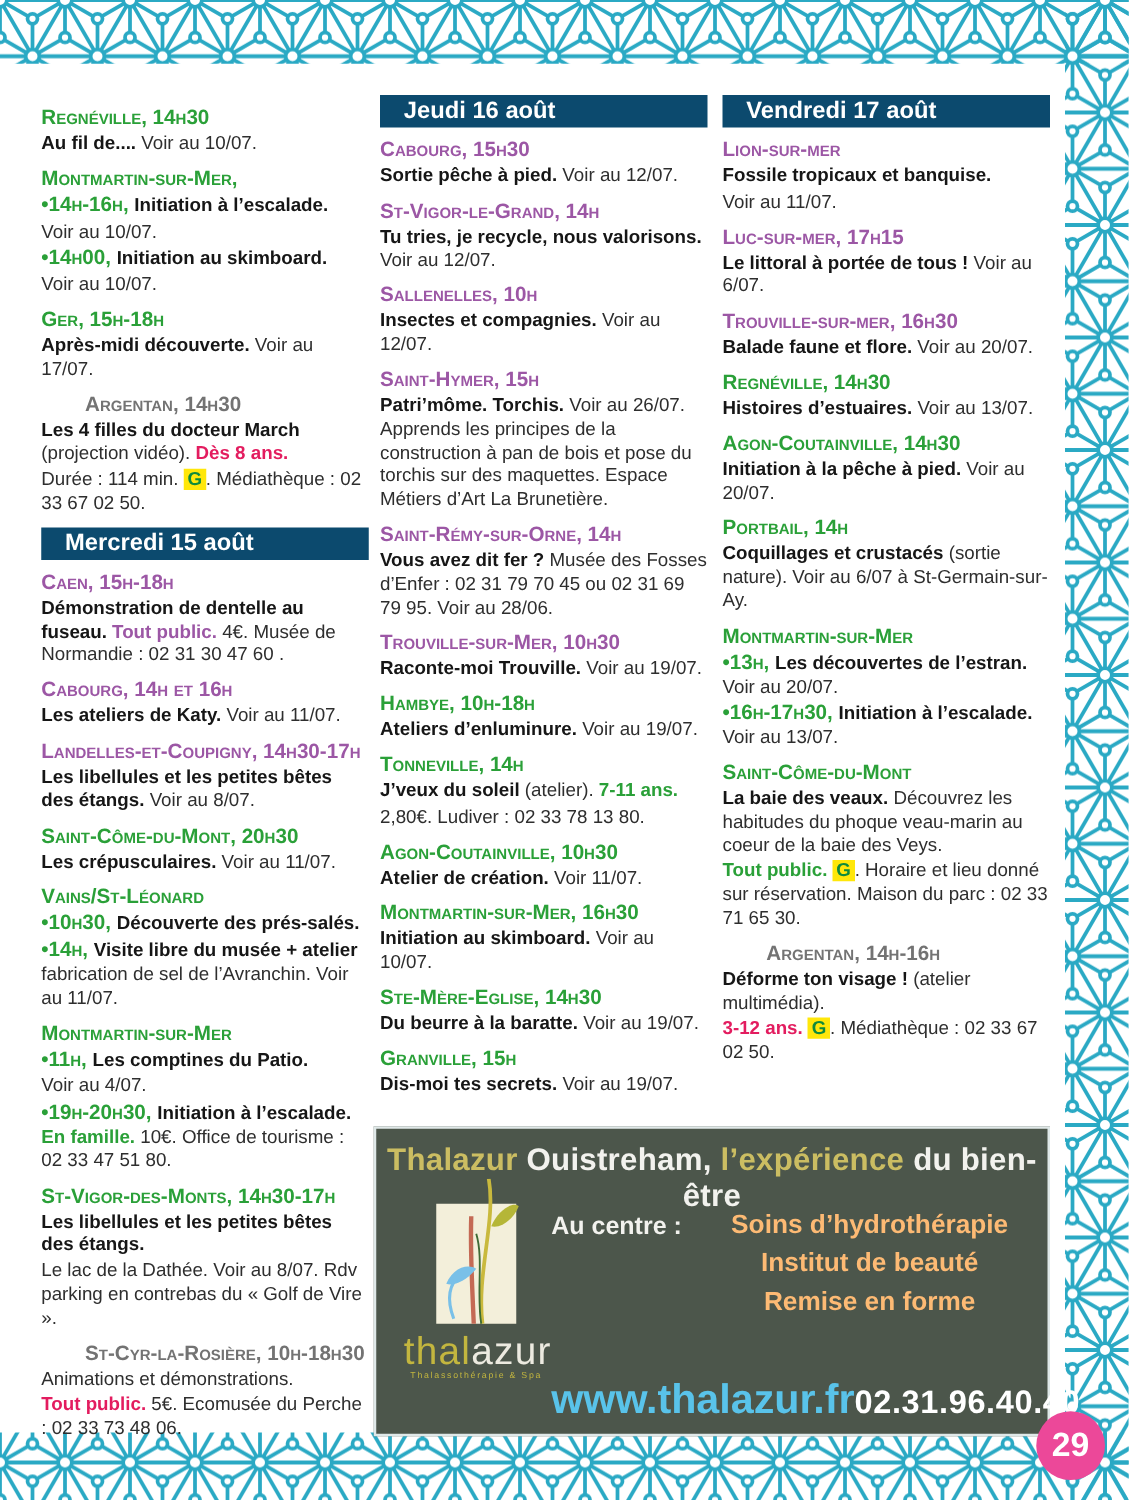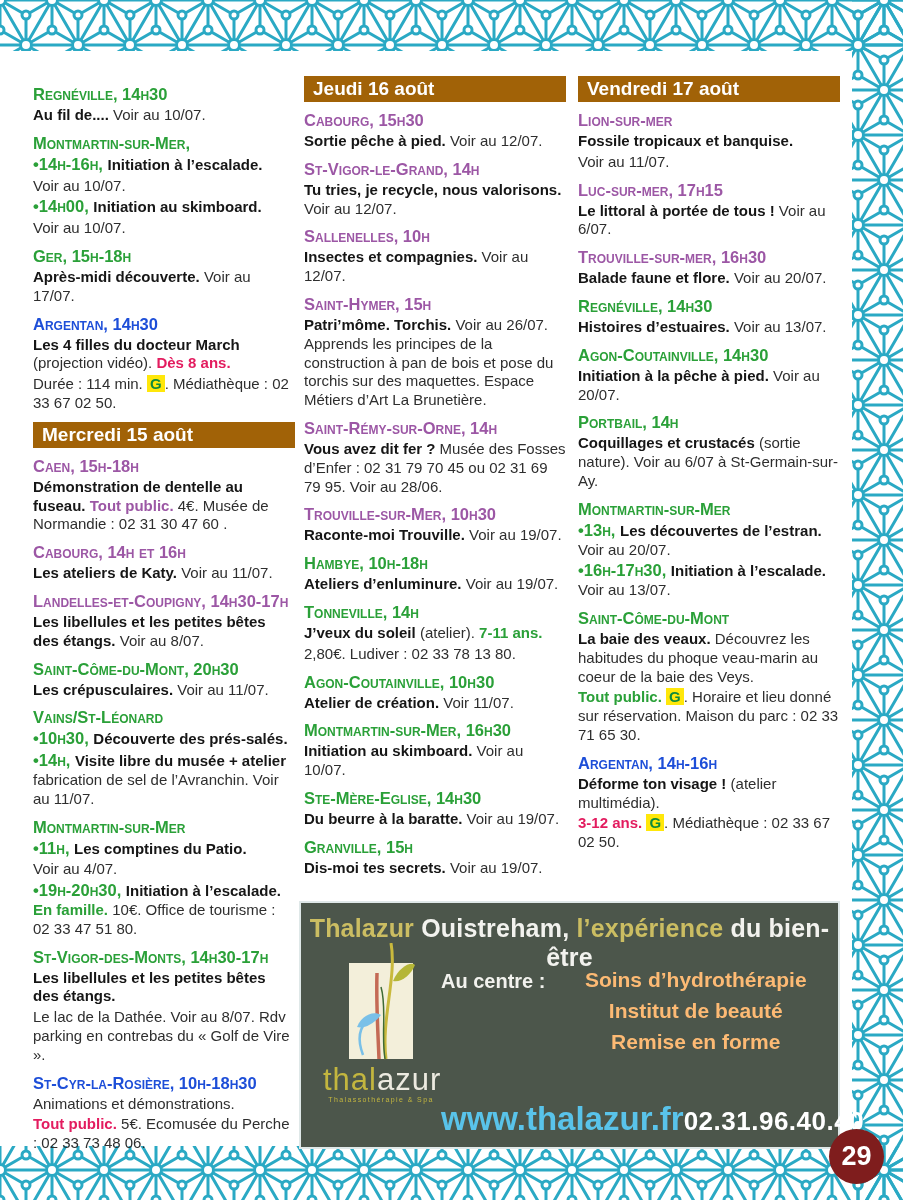--- a/index.html
+++ b/index.html
@@ -10,32 +10,32 @@
     -webkit-font-smoothing:antialiased;
   }
   
   #pattern-layer{position:absolute;left:0;top:0;z-index:0;}
   
   .col{position:absolute;top:76px;width:262px;z-index:1;}
   #col1{left:33px;}
   #col2{left:304px;}
   #col3{left:578px;}
   .day-header{
-    background:#a16207;color:#ffffff;font-weight:bold;
-    font-size:19px;line-height:26px;padding-left:9px;
+    background:#0c4a6e;color:#ffffff;font-weight:bold;
+    font-size:19px;line-height:26px;padding-left:19px;
     margin:9px 0 5px 0;
   }
   .col .day-header:first-child{margin-top:0;}
   .loc{
     font-weight:bold;font-variant:small-caps;
     font-size:16.5px;line-height:20px;margin:8px 0 2px 0;
   }
   .loc-green{color:#2aa038;}
   .loc-purple{color:#9c57a5;}
-  .loc-crimson{color:#1d4ed8;}
+  .loc-crimson{color:#737373;margin-left:35px;}
   .col p{margin:0 0 2px 0;font-size:15px;line-height:18.8px;color:#222222;}
   .s-n{font-weight:normal;color:#2e2e2e;}
   .s-b{font-weight:bold;color:#161616;}
   .s-gb{font-weight:bold;color:#2aa038;}
   .s-cb{font-weight:bold;color:#e31c5f;}
   .s-pb{font-weight:bold;color:#9c57a5;}
   .s-tg{font-weight:bold;color:#2aa038;font-variant:small-caps;font-size:16.5px;}
   .s-hl{background:#ffe70a;color:#0e8a3c;font-weight:bold;padding:0 3px;}
   
   .ad{
@@ -57,21 +57,21 @@
   .ad-middle{position:absolute;top:62px;left:140px;right:8px;display:flex;gap:16px;}
   .au-centre{font-size:20px;margin-top:5px;white-space:nowrap;color:#f2f2ee;font-weight:bold;}
   .services{flex:1;text-align:center;font-size:21px;font-weight:bold;line-height:1.47;color:#fdba74;}
   .services span{display:block;}
   .ad-bottom{position:absolute;bottom:9px;left:140px;right:14px;display:flex;justify-content:space-between;align-items:baseline;}
   .website{color:#59c3ea;font-weight:bold;font-size:33px;}
   .phone{color:#ffffff;font-weight:bold;font-size:26px;letter-spacing:0.5px;}
   
   .page-num{
     position:absolute;left:829px;top:1129px;width:55px;height:55px;
-    border-radius:50%;background:#7f1d1d;color:#ffffff;
+    border-radius:50%;background:#ec4899;color:#ffffff;
     font-weight:bold;font-size:27px;display:flex;align-items:center;justify-content:center;
     z-index:2;
   }
 </style>
 </head>
 <body>
 
 <svg id="pattern-layer" width="903" height="1200" xmlns="http://www.w3.org/2000/svg">
   <defs>
     <pattern id="asanoha" width="52" height="90" patternUnits="userSpaceOnUse">

